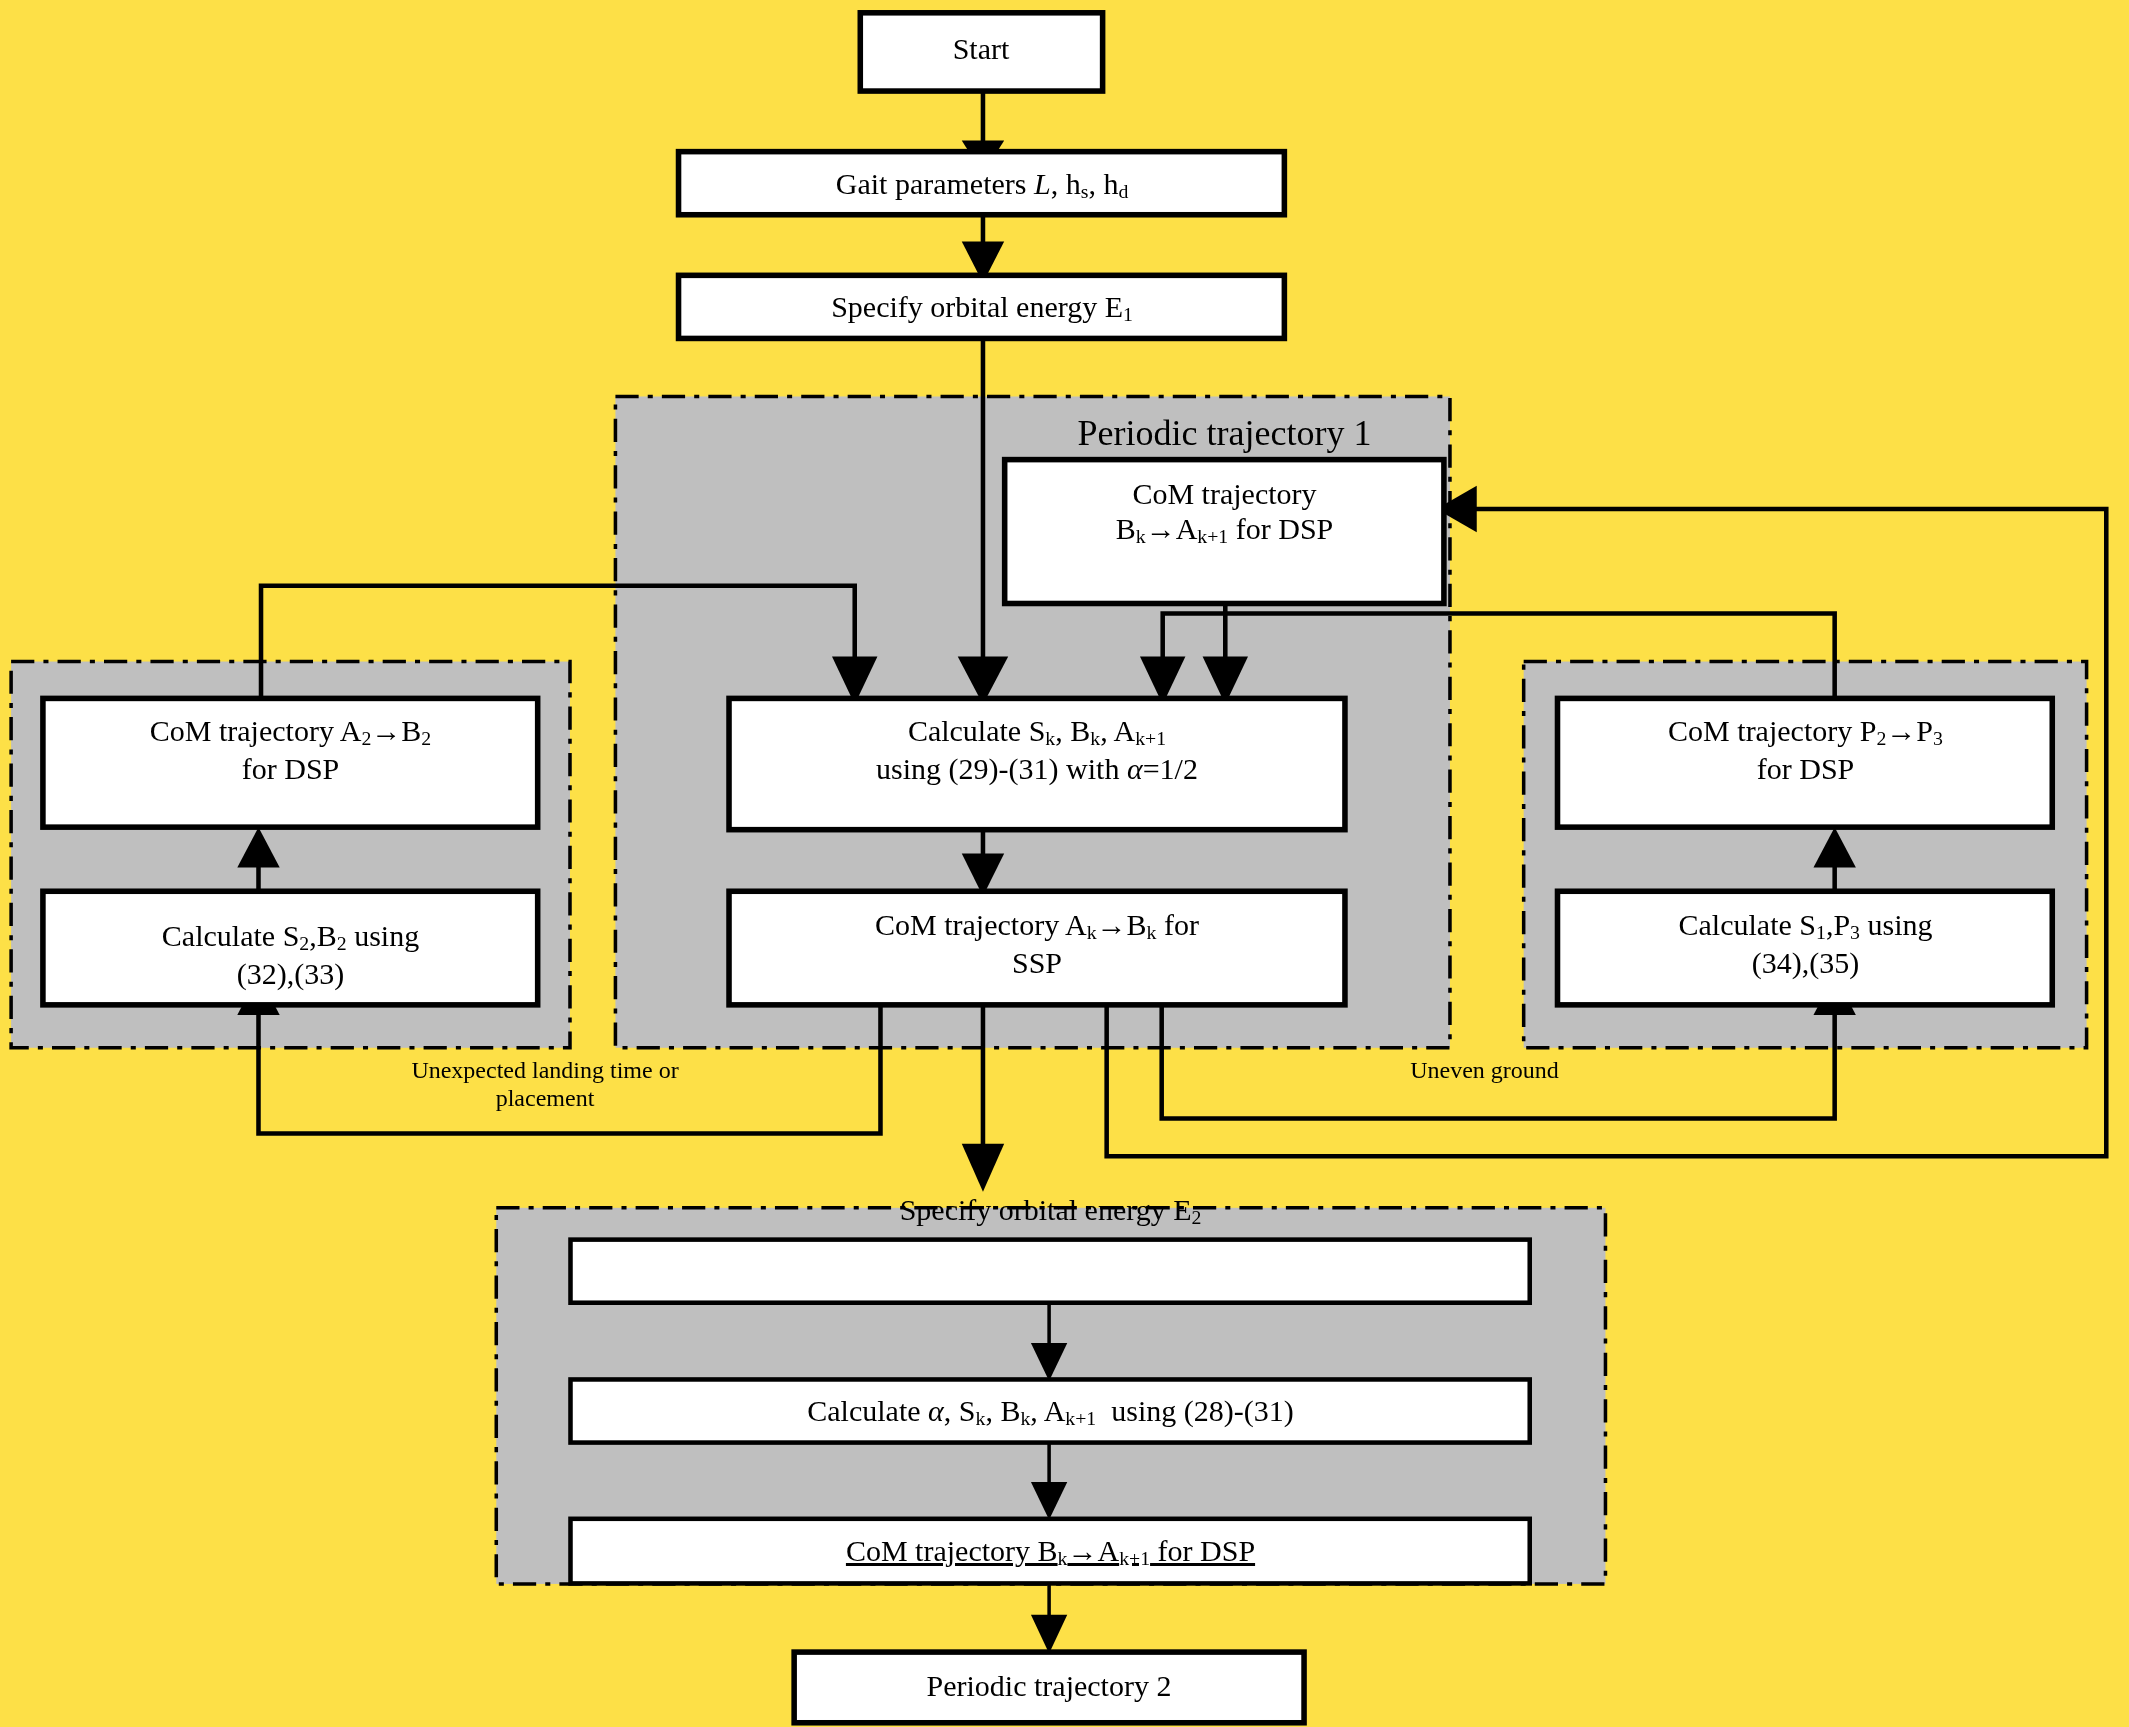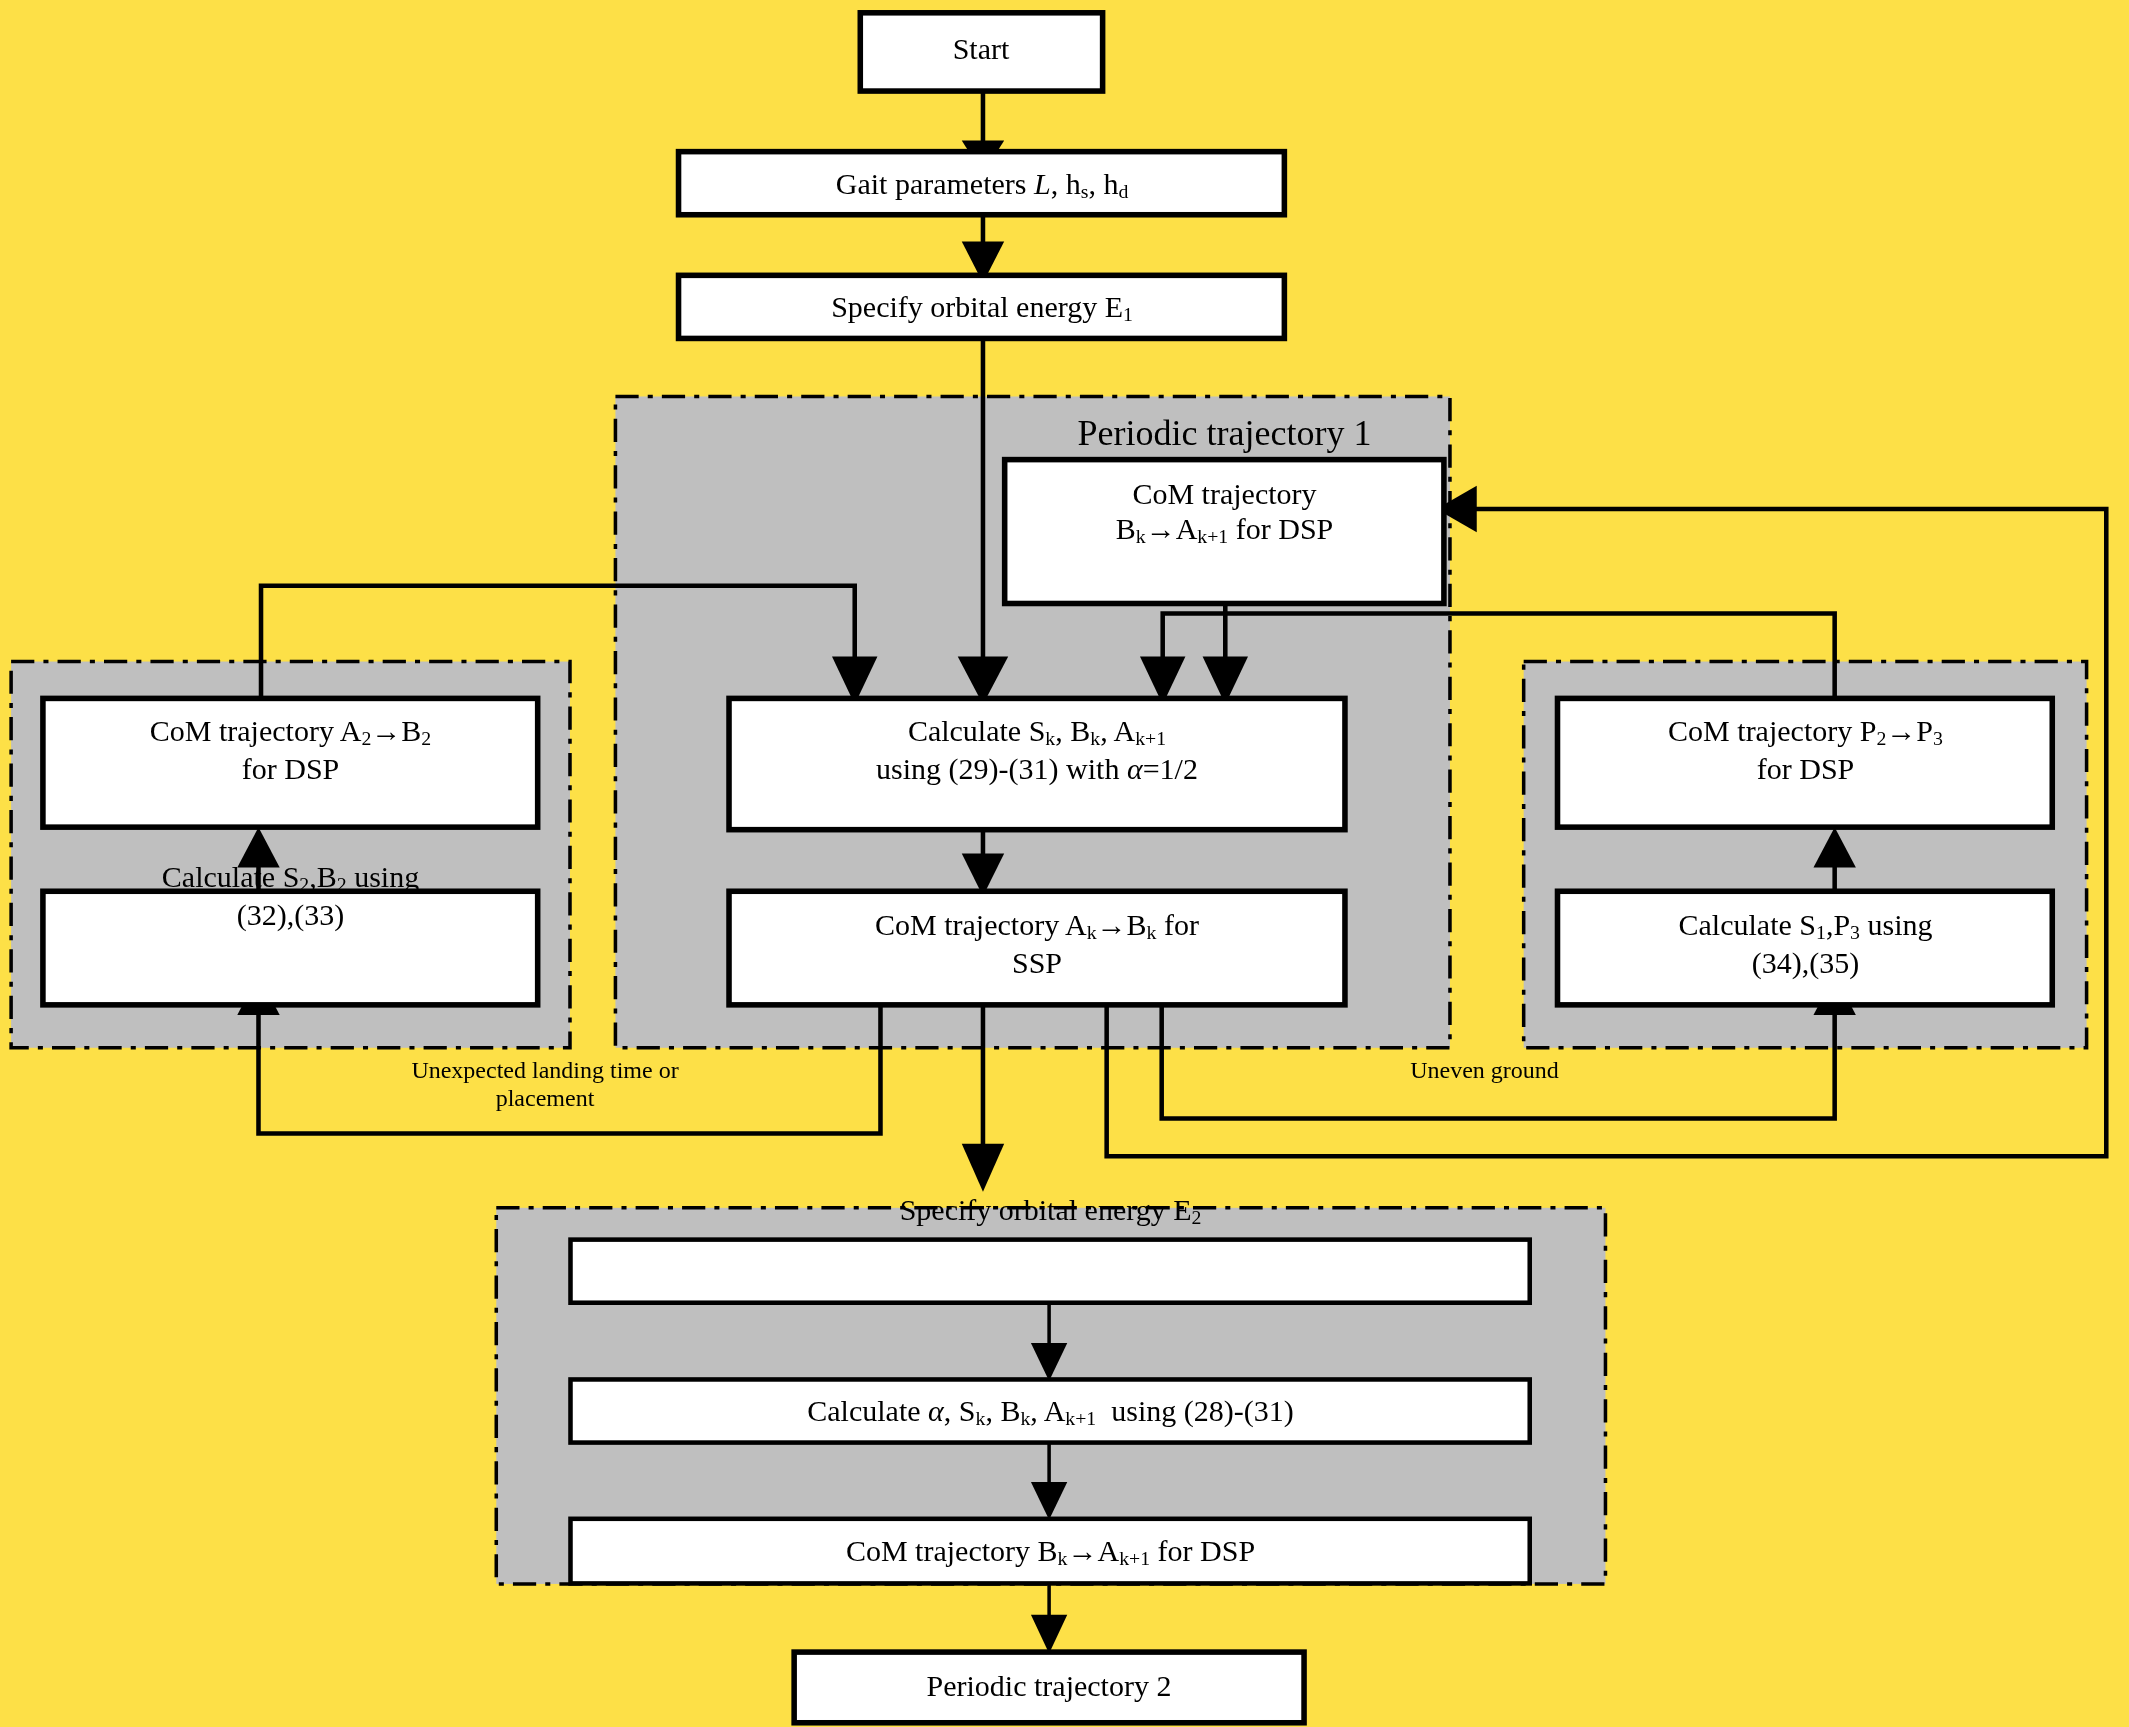--- a/index.html
+++ b/index.html
@@ -115,32 +115,32 @@
   <div class="lbl t-group" style="left:1005px;top:412px;width:439px;"><span>Periodic trajectory 1</span></div>
 
   <div class="lbl t-box" style="left:1005px;top:476px;width:439px;">CoM trajectory<br>B<sub>k</sub>→A<sub>k+1</sub> for DSP</div>
 
   <div class="lbl t-box" style="left:729px;top:713px;width:616px;">Calculate S<sub>k</sub>, B<sub>k</sub>, A<sub>k+1</sub><br>using (29)-(31) with <i class="it">α</i>=1/2</div>
 
   <div class="lbl t-box" style="left:729px;top:907px;width:616px;">CoM trajectory A<sub>k</sub>→B<sub>k</sub> for<br>SSP</div>
 
   <div class="lbl t-box" style="left:43px;top:713px;width:495px;">CoM trajectory A<sub>2</sub>→B<sub>2</sub><br>for DSP</div>
 
-  <div class="lbl t-box" style="left:43px;top:859px;width:495px;">Calculate S<sub>2</sub>,B<sub>2</sub> using<br>(32),(33)</div>
+  <div class="lbl t-box" style="left:43px;top:918px;width:495px;">Calculate S<sub>2</sub>,B<sub>2</sub> using<br>(32),(33)</div>
 
   <div class="lbl t-box" style="left:1558px;top:713px;width:495px;">CoM trajectory P<sub>2</sub>→P<sub>3</sub><br>for DSP</div>
 
   <div class="lbl t-box" style="left:1558px;top:907px;width:495px;">Calculate S<sub>1</sub>,P<sub>3</sub> using<br>(34),(35)</div>
 
   <div class="lbl t-free" style="left:217px;top:1056px;width:656px;">Unexpected landing time or<br>placement</div>
 
   <div class="lbl t-free" style="left:1252px;top:1056px;width:465px;"><span>Uneven ground</span></div>
 
   <div class="lbl t-box" style="left:571px;top:1192px;width:959px;">Specify orbital energy E<sub>2</sub></div>
 
   <div class="lbl t-box" style="left:571px;top:1393px;width:959px;">Calculate <i class="it">α</i>, S<sub>k</sub>, B<sub>k</sub>, A<sub>k+1</sub>&nbsp; using (28)-(31)</div>
 
-  <div class="lbl t-box" style="left:571px;top:1533px;width:959px;">CoM trajectory B<sub>k</sub>→A<sub>k+1</sub> for DSP</div>
+  <div class="lbl t-box" style="left:571px;top:1533px;width:959px;text-decoration:underline;">CoM trajectory B<sub>k</sub>→A<sub>k+1</sub> for DSP</div>
 
   <div class="lbl t-box" style="left:794px;top:1668px;width:510px;"><span>Periodic trajectory 2</span></div>
 
 </div>
 
 
 </body></html>

